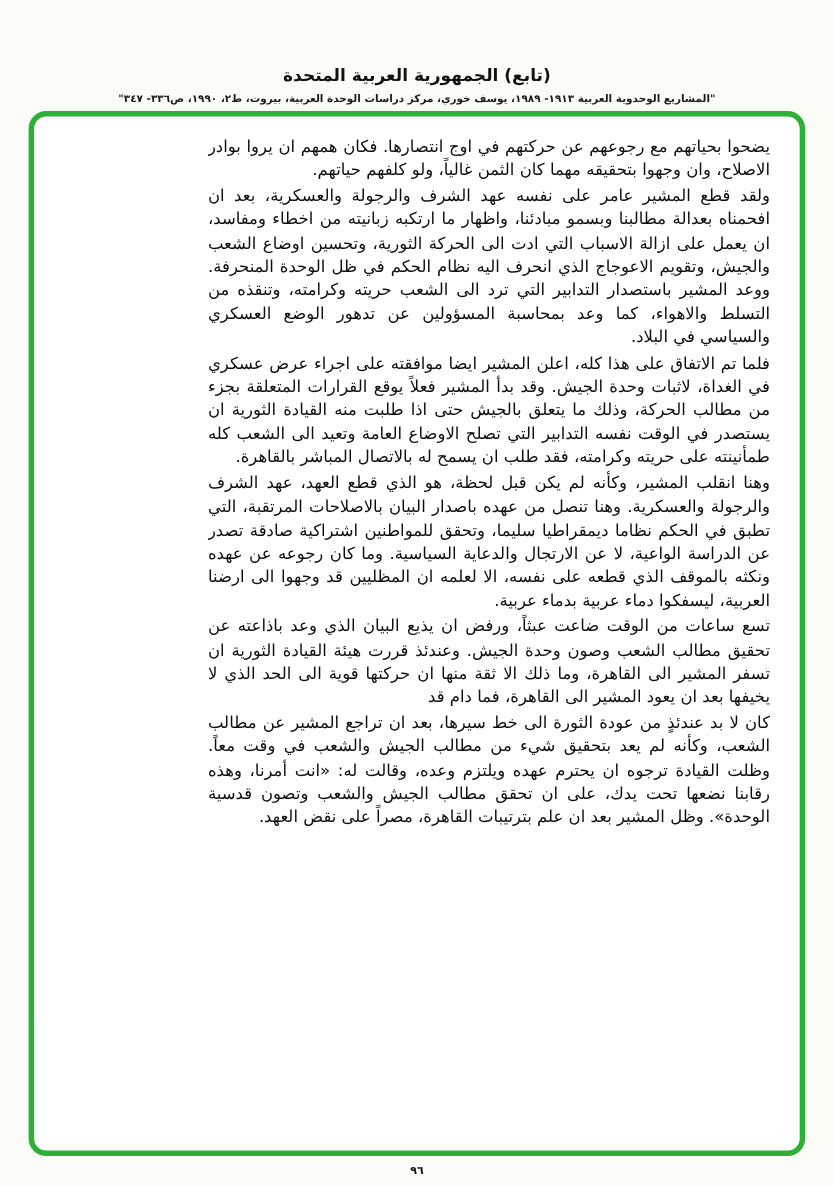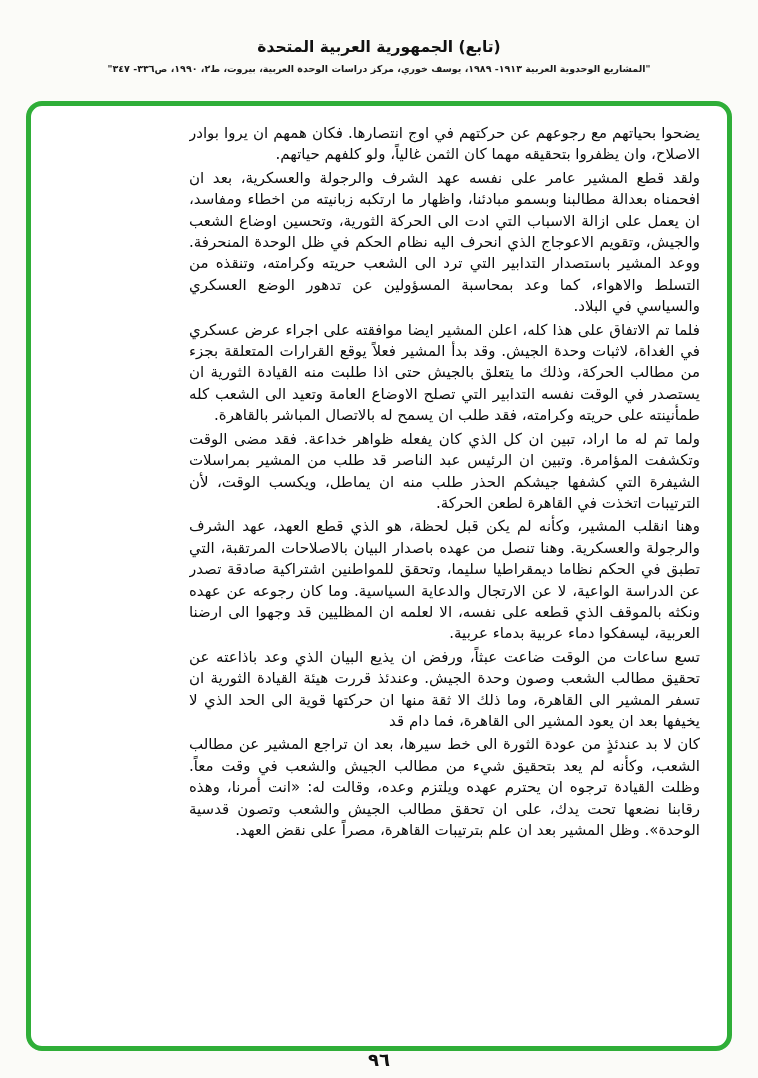--- a/index.html
+++ b/index.html
@@ -21,20 +21,21 @@
     top: 38px;
     left: 0;
     width: 100%;
     text-align: center;
     direction: rtl;
   }
   .header-title {
     font-size: 15.5px;
     font-weight: bold;
     letter-spacing: 0.2px;
+    margin-top: 22px;
   }
   .citation {
     margin-top: 7px;
     font-size: 9.5px;
     font-weight: bold;
     color: #1a1a1a;
   }
   .green-box {
     position: absolute;
     left: 26px;
@@ -61,40 +62,39 @@
   }
   .text-area p {
     margin: 0 0 2px 0;
   }
   .page-number {
     position: absolute;
     bottom: 8px;
     left: 0;
     width: 100%;
     text-align: center;
-    font-size: 18px;
+    font-size: 10px;
     font-weight: bold;
   }
 </style>
 </head>
 <body>
 
 <div class="page">
 
   <div class="page-header">
     <div class="header-title">(تابع) الجمهورية العربية المتحدة</div>
     <div class="citation">"المشاريع الوحدوية العربية ١٩١٣- ١٩٨٩، يوسف خوري، مركز دراسات الوحدة العربية، بيروت، ط٢، ١٩٩٠، ص٣٣٦- ٣٤٧"</div>
   </div>
 
   <div class="green-box">
     <div class="text-area">
-      <p>يضحوا بحياتهم مع رجوعهم عن حركتهم في اوج انتصارها. فكان همهم ان يروا بوادر الاصلاح، وان يظفروا بتحقيقه مهما كان الثمن غالياً، ولو كلفهم حياتهم.</p>
+      <p>يضحوا بحياتهم مع رجوعهم عن حركتهم في اوج انتصارها. فكان همهم ان يروا بوادر الاصلاح، وان وجهوا بتحقيقه مهما كان الثمن غالياً، ولو كلفهم حياتهم.</p>
       <p>ولقد قطع المشير عامر على نفسه عهد الشرف والرجولة والعسكرية، بعد ان افحمناه بعدالة مطالبنا وبسمو مبادئنا، واظهار ما ارتكبه زبانيته من اخطاء ومفاسد، ان يعمل على ازالة الاسباب التي ادت الى الحركة الثورية، وتحسين اوضاع الشعب والجيش، وتقويم الاعوجاج الذي انحرف اليه نظام الحكم في ظل الوحدة المنحرفة. ووعد المشير باستصدار التدابير التي ترد الى الشعب حريته وكرامته، وتنقذه من التسلط والاهواء، كما وعد بمحاسبة المسؤولين عن تدهور الوضع العسكري والسياسي في البلاد.</p>
       <p>فلما تم الاتفاق على هذا كله، اعلن المشير ايضا موافقته على اجراء عرض عسكري في الغداة، لاثبات وحدة الجيش. وقد بدأ المشير فعلاً يوقع القرارات المتعلقة بجزء من مطالب الحركة، وذلك ما يتعلق بالجيش حتى اذا طلبت منه القيادة الثورية ان يستصدر في الوقت نفسه التدابير التي تصلح الاوضاع العامة وتعيد الى الشعب كله طمأنينته على حريته وكرامته، فقد طلب ان يسمح له بالاتصال المباشر بالقاهرة.</p>
-      <p>ولما تم له ما اراد، تبين ان كل الذي كان يفعله ظواهر خداعة. فقد مضى الوقت وتكشفت المؤامرة. وتبين ان الرئيس عبد الناصر قد طلب من المشير بمراسلات الشيفرة التي كشفها جيشكم الحذر طلب منه ان يماطل، ويكسب الوقت، لأن الترتيبات اتخذت في القاهرة لطعن الحركة.</p>
       <p>وهنا انقلب المشير، وكأنه لم يكن قبل لحظة، هو الذي قطع العهد، عهد الشرف والرجولة والعسكرية. وهنا تنصل من عهده باصدار البيان بالاصلاحات المرتقبة، التي تطبق في الحكم نظاما ديمقراطيا سليما، وتحقق للمواطنين اشتراكية صادقة تصدر عن الدراسة الواعية، لا عن الارتجال والدعاية السياسية. وما كان رجوعه عن عهده ونكثه بالموقف الذي قطعه على نفسه، الا لعلمه ان المظليين قد وجهوا الى ارضنا العربية، ليسفكوا دماء عربية بدماء عربية.</p>
       <p>تسع ساعات من الوقت ضاعت عبثاً، ورفض ان يذيع البيان الذي وعد باذاعته عن تحقيق مطالب الشعب وصون وحدة الجيش. وعندئذ قررت هيئة القيادة الثورية ان تسفر المشير الى القاهرة، وما ذلك الا ثقة منها ان حركتها قوية الى الحد الذي لا يخيفها بعد ان يعود المشير الى القاهرة، فما دام قد</p>
       <p>كان لا بد عندئذٍ من عودة الثورة الى خط سيرها، بعد ان تراجع المشير عن مطالب الشعب، وكأنه لم يعد بتحقيق شيء من مطالب الجيش والشعب في وقت معاً. وظلت القيادة ترجوه ان يحترم عهده ويلتزم وعده، وقالت له: «انت أمرنا، وهذه رقابنا نضعها تحت يدك، على ان تحقق مطالب الجيش والشعب وتصون قدسية الوحدة». وظل المشير بعد ان علم بترتيبات القاهرة، مصراً على نقض العهد.</p>
     </div>
   </div>
 
   <div class="page-number">٩٦</div>
 
 </div>
 

